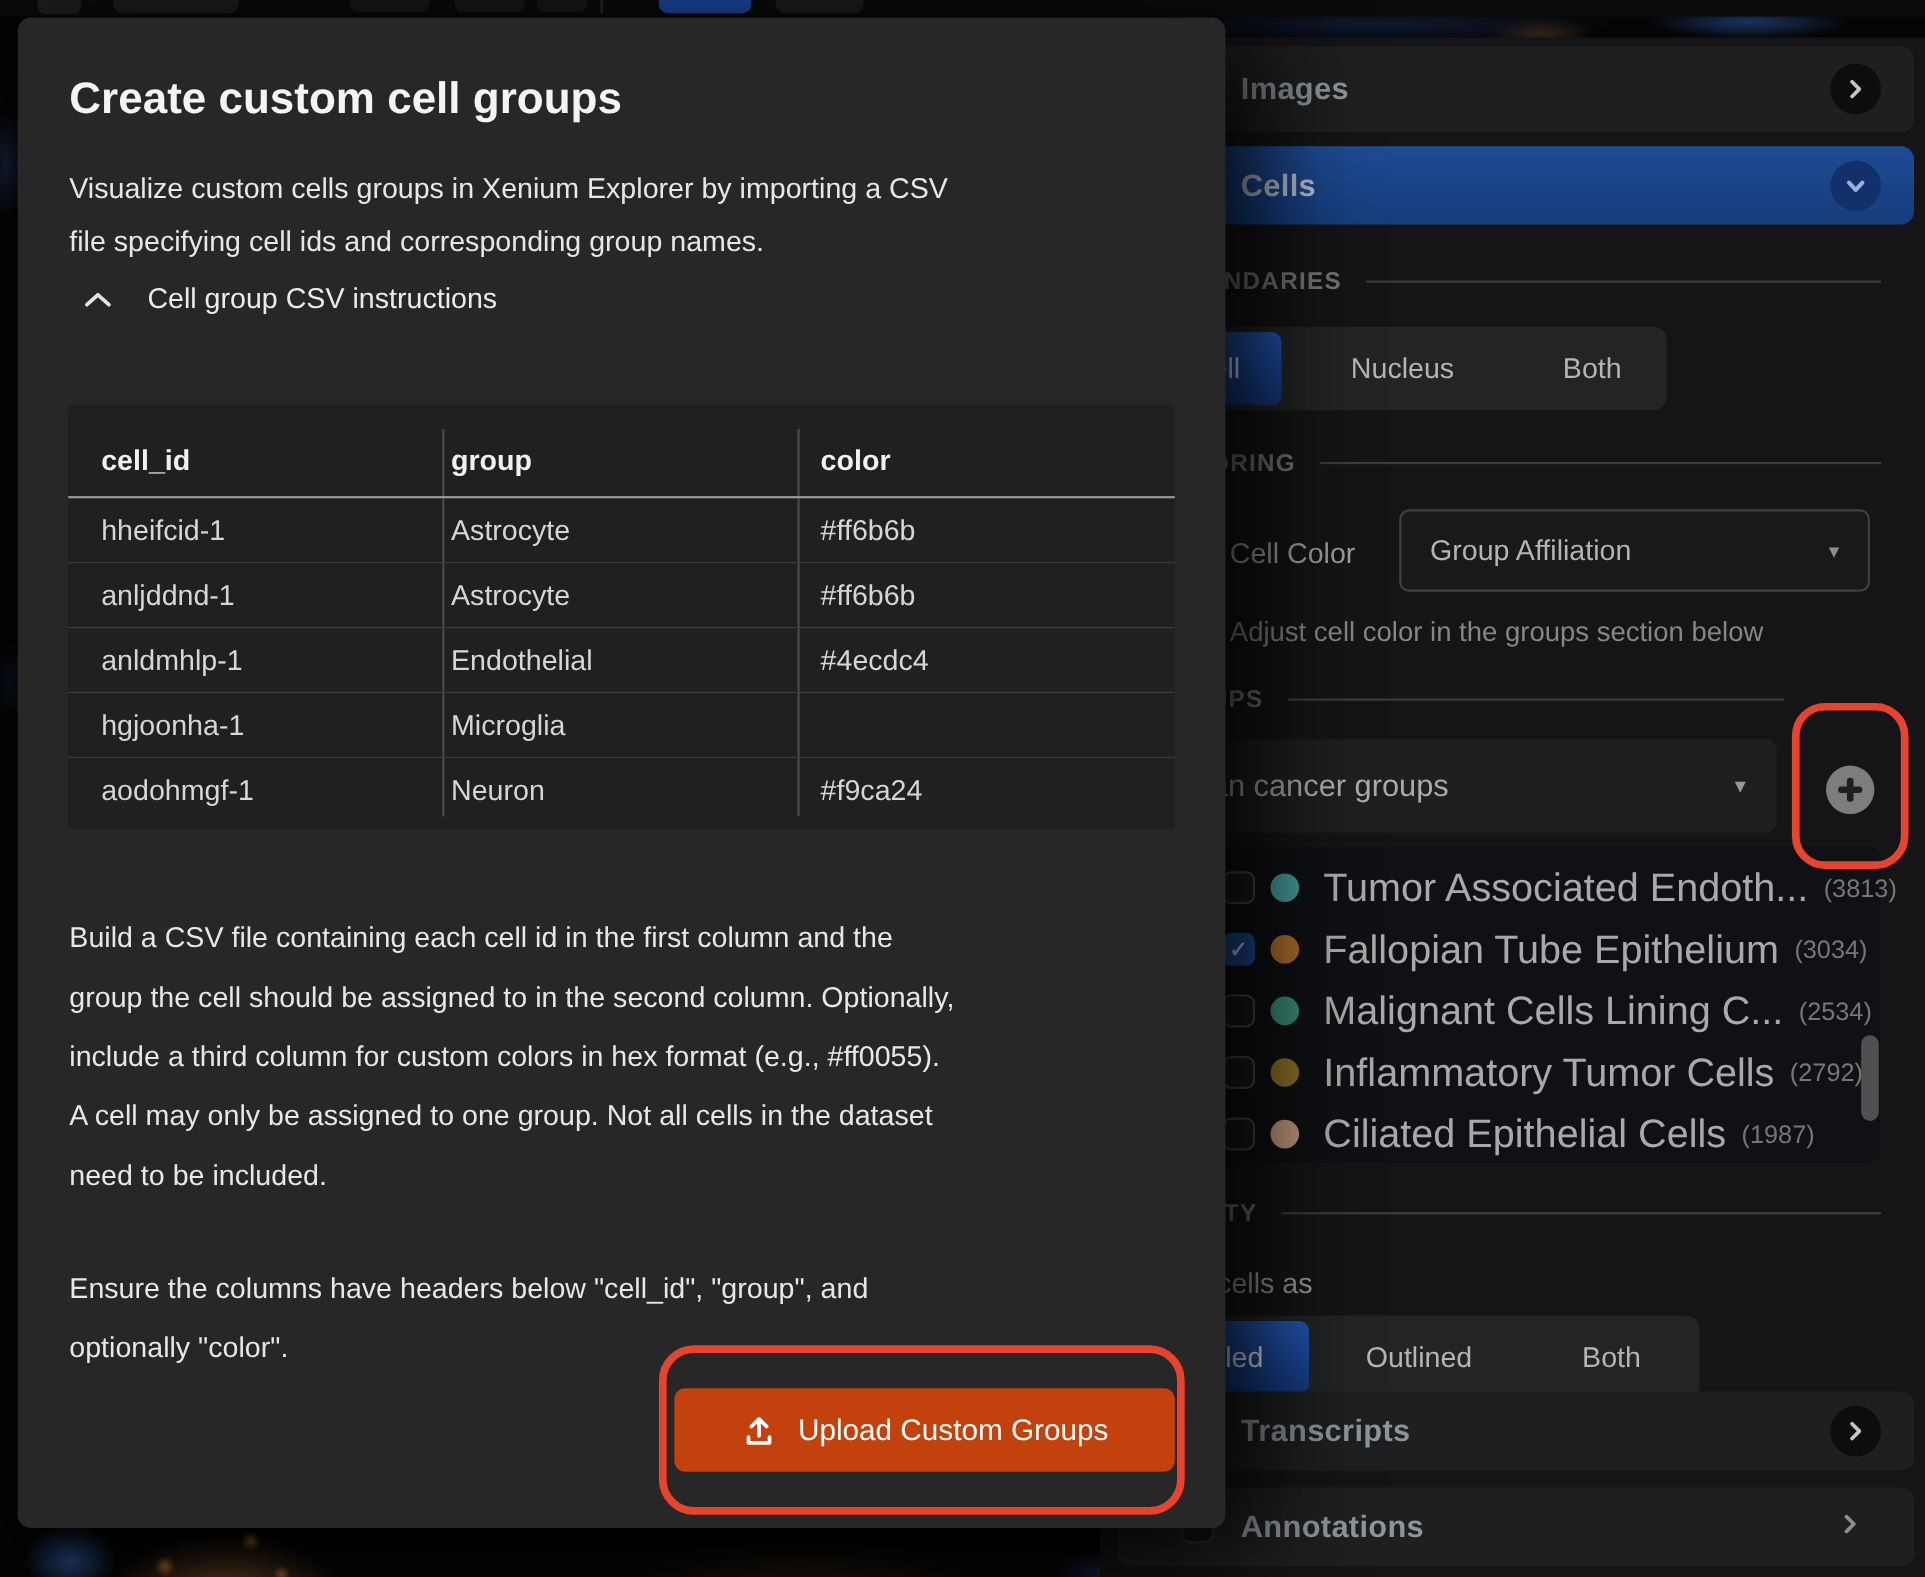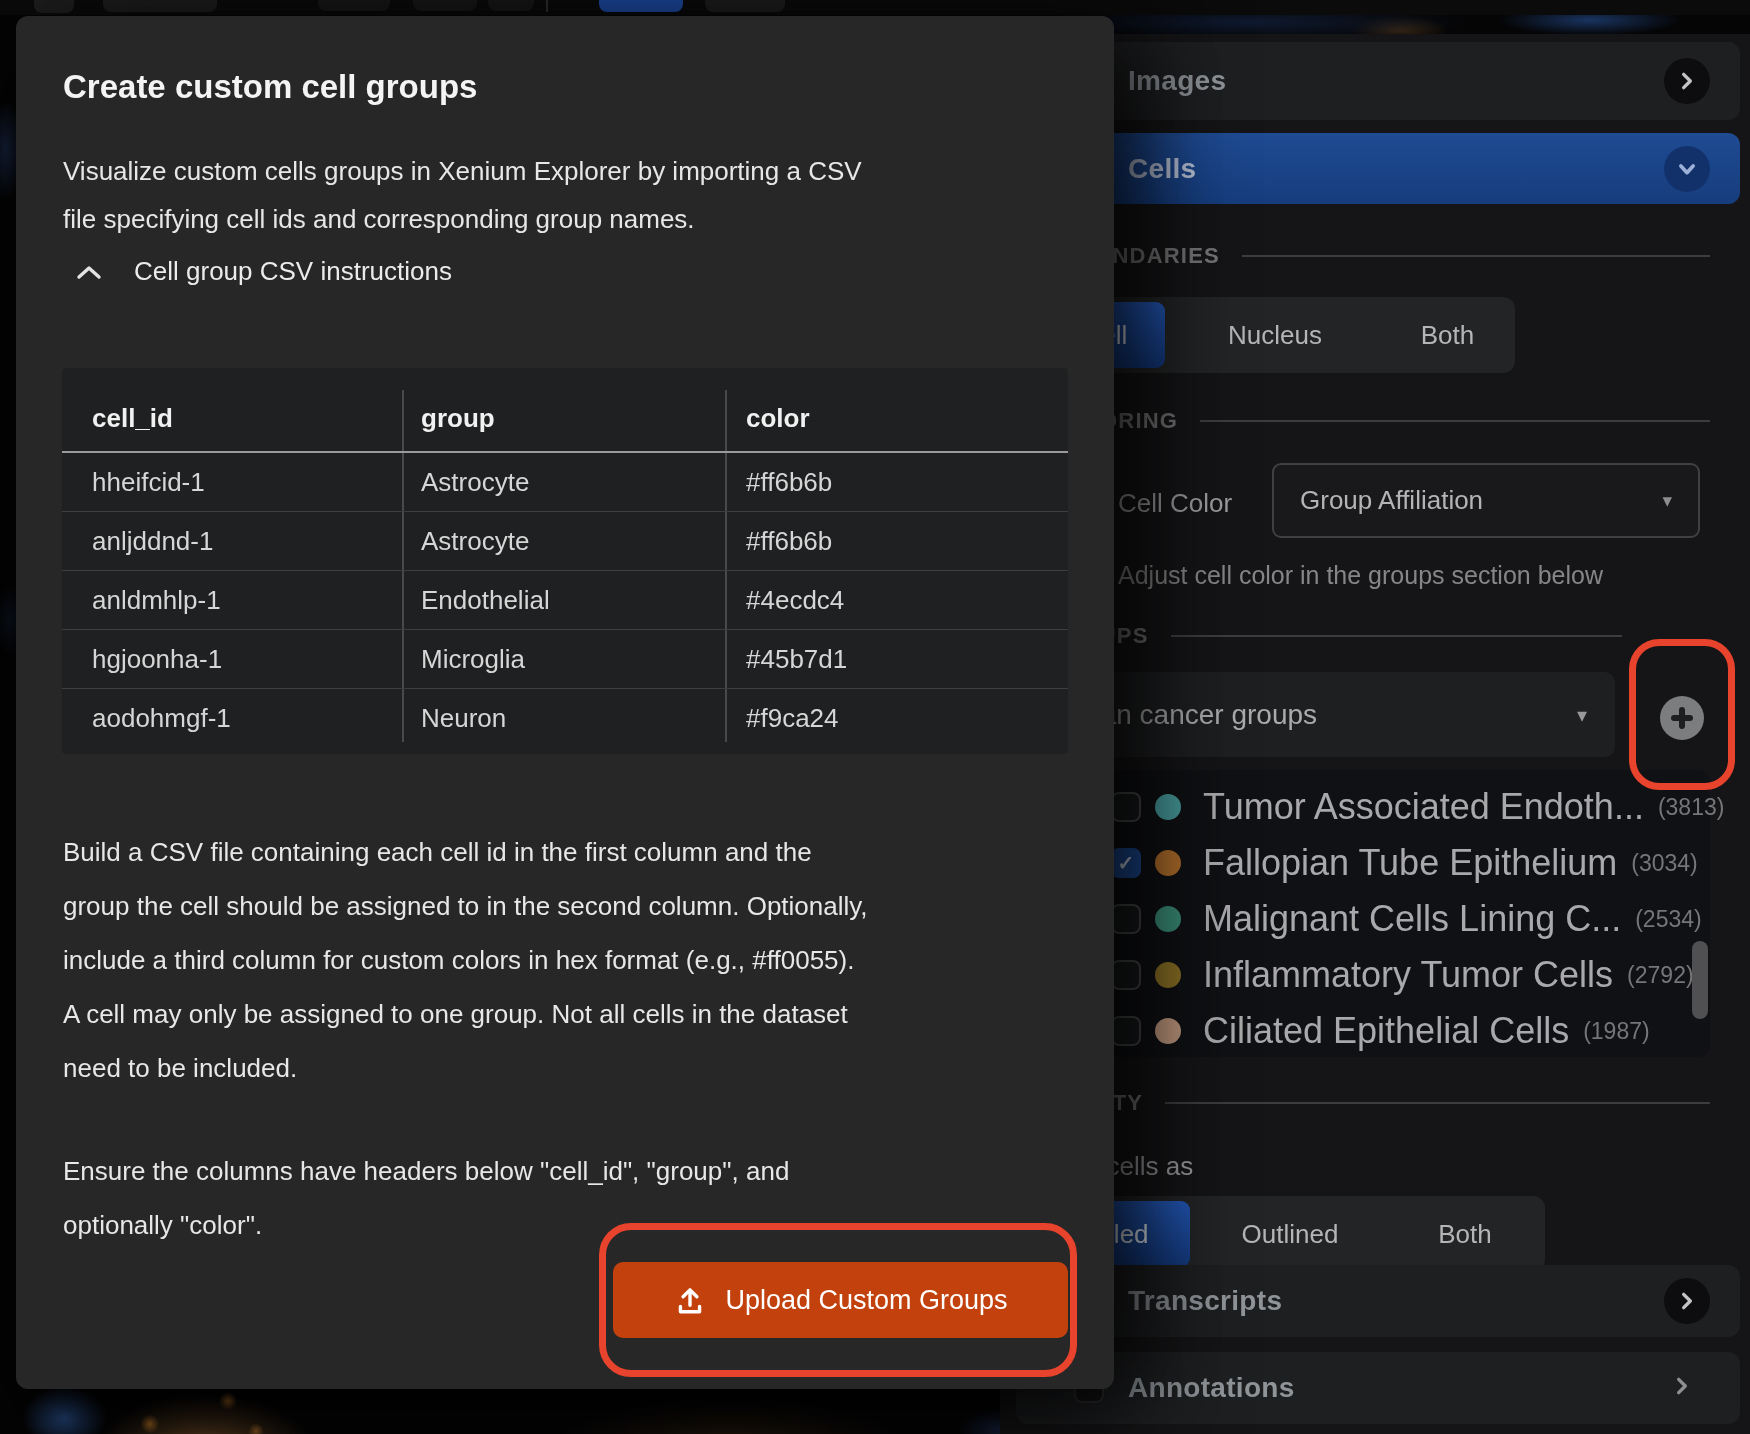--- a/index.html
+++ b/index.html
@@ -68,33 +68,33 @@
   .gname{margin-left:22px;font-size:36px;color:#a9a9ab;white-space:nowrap;}
   .gcount{margin-left:14px;font-size:23px;color:#767678;white-space:nowrap;}
   .scroll-thumb{position:absolute;width:16px;height:78px;border-radius:8px;background:#505052;}
   .dim-check{position:absolute;width:30px;height:30px;box-sizing:border-box;
              border:2px solid #2e2e30;border-radius:8px;background:#141416;}
   .plain-chev{position:absolute;right:48px;top:50%;transform:translateY(-50%);}
   
   .modal{position:absolute;left:16px;top:16px;width:1098px;height:1373px;background:#272727;
          border-radius:12px;z-index:5;
          box-shadow:42px 10px 90px rgba(0,0,0,.6),0 34px 90px rgba(0,0,0,.65);}
-  .m-title{position:absolute;left:47px;top:52px;font-size:33px;font-weight:700;color:#f4f4f4;}
+  .m-title{position:absolute;left:47px;top:52px;font-size:40px;font-weight:700;color:#f4f4f4;}
   .m-para{position:absolute;left:47px;font-size:26px;color:#e7e7e7;line-height:48px;white-space:pre-line;}
   .m-body{line-height:54px;}
   .collapse{position:absolute;left:60px;top:240px;display:flex;align-items:center;gap:32px;cursor:default;}
   .collapse .c-label{font-size:26px;color:#ebebeb;}
   .csv-table{position:absolute;left:46px;top:352px;width:1006px;height:386px;
              background:#1f2021;border-radius:4px;}
   .vline{position:absolute;top:22px;height:352px;width:2px;background:#49494b;}
   .thead{position:absolute;left:0;top:18px;height:64px;width:100%;display:flex;align-items:center;}
   .thead .tcell{font-weight:700;color:#f1f1f1;}
   .tcell{font-size:26px;color:#d6d6d6;box-sizing:border-box;}
   .c0{width:340px;padding-left:30px;}
-  .c1{width:323px;padding-left:19px;}
+  .c1{width:323px;padding-left:8px;}
   .c2{flex:1;padding-left:21px;}
   .hline{position:absolute;left:0;top:83px;width:100%;height:2px;background:#9a9a9c;}
   .tbody{position:absolute;left:0;top:85px;width:100%;}
   .trow{display:flex;align-items:center;height:58px;border-bottom:1px solid #3e3e40;}
   .trow:last-child{border-bottom:none;}
   .btn{position:absolute;display:flex;align-items:center;justify-content:center;
        border-radius:10px;font-size:27px;border:none;cursor:pointer;
        font-family:"Liberation Sans",sans-serif;}
   .btn-cancel{left:412px;top:1246px;width:158px;height:76px;background:#3c3c3c;color:#f3f3f3;}
   .btn-upload{left:597px;top:1246px;width:455px;height:76px;background:#c2410c;color:#ffffff;gap:18px;}
@@ -273,21 +273,20 @@
           <span class="tcell c2">#ff6b6b</span>
         </div>
         <div class="trow">
           <span class="tcell c0">anldmhlp-1</span>
           <span class="tcell c1">Endothelial</span>
           <span class="tcell c2">#4ecdc4</span>
         </div>
         <div class="trow">
           <span class="tcell c0">hgjoonha-1</span>
           <span class="tcell c1">Microglia</span>
-          <span class="tcell c2">#45b7d1</span>
         </div>
         <div class="trow">
           <span class="tcell c0">aodohmgf-1</span>
           <span class="tcell c1">Neuron</span>
           <span class="tcell c2">#f9ca24</span>
         </div>
       </div>
   </div>
 
   <div class="m-para m-body" style="top:809px;width:980px;">Build a CSV file containing each cell id in the first column and the

